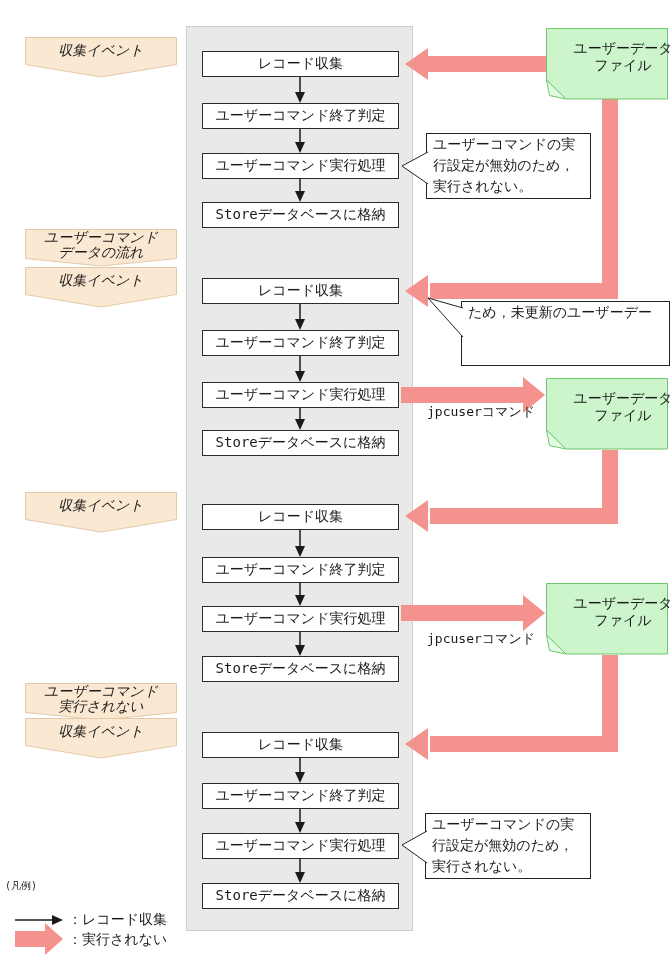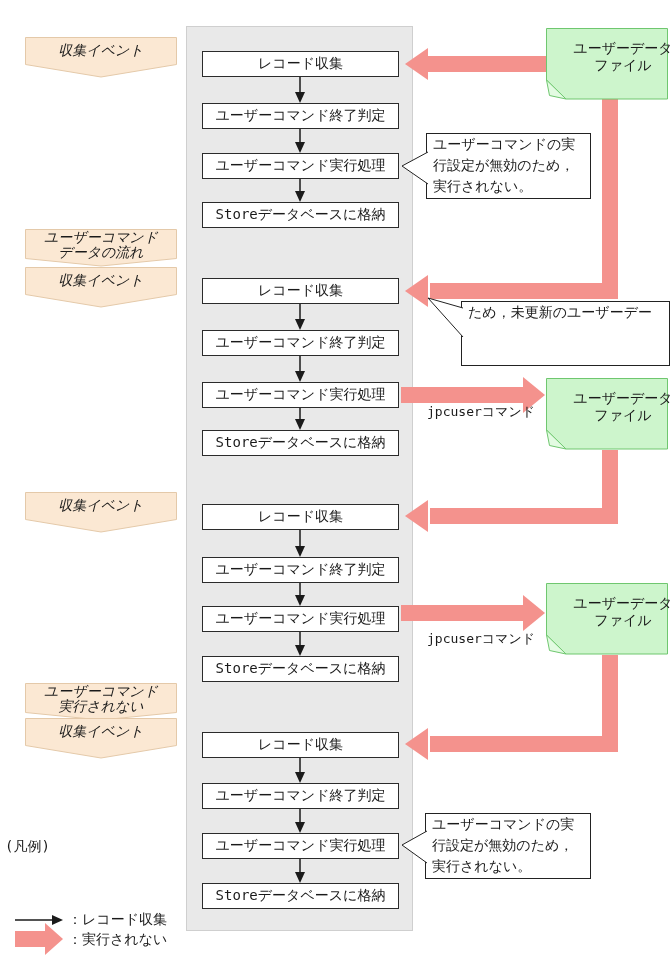--- a/index.html
+++ b/index.html
@@ -47,21 +47,21 @@
   }
   .ntext span{display:block;}
   .callout{
     position:absolute;background:#ffffff;border:1px solid #222222;
     box-sizing:border-box;font-size:14px;line-height:21px;padding:0px 6px;
     white-space:nowrap;z-index:5;
   }
   .cptr{fill:#ffffff;}
   .cptredge{stroke:#222222;stroke-width:1;fill:none;}
   .cmdlabel{position:absolute;font-size:13px;white-space:nowrap;z-index:3;}
-  .legend-heading{position:absolute;left:5px;top:838px;font-size:14px;z-index:3;}
+  .legend-heading{position:absolute;left:5px;top:879px;font-size:10px;z-index:3;}
   .legend-label{position:absolute;left:68px;font-size:14px;white-space:nowrap;z-index:3;}
 </style>
 </head>
 <body>
 
 <div class="stage">
 
   <div class="container"></div>
 
   <svg class="layer" width="671" height="965">

